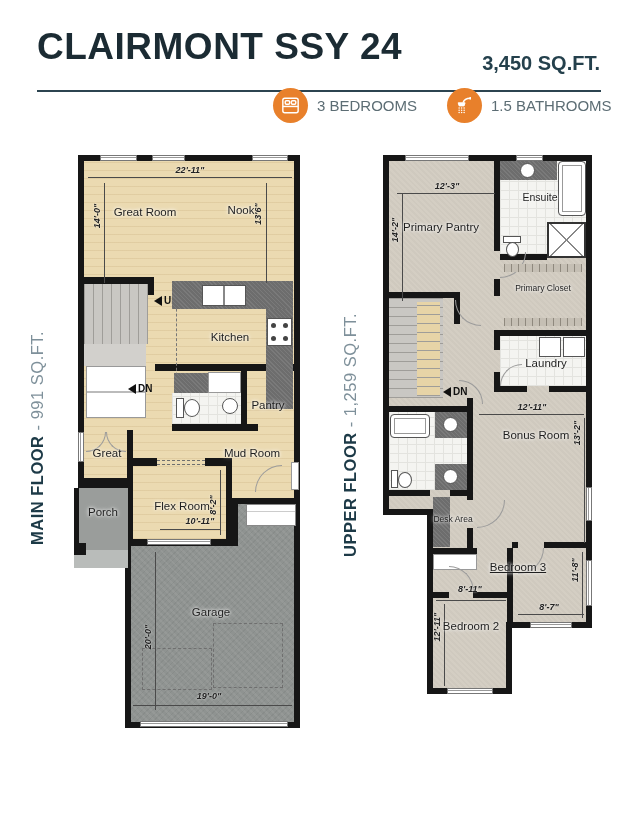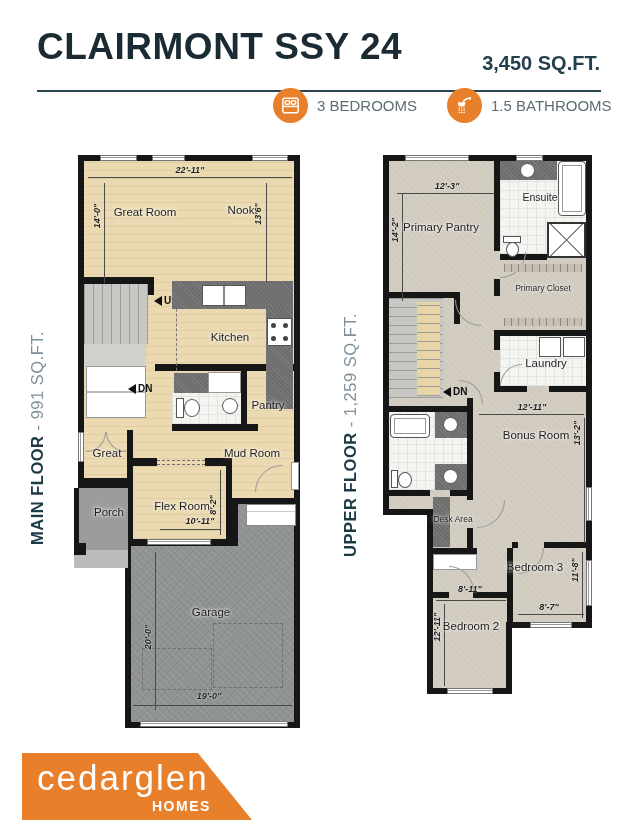--- a/index.html
+++ b/index.html
@@ -169,21 +169,21 @@
     <div class="dline" style="left:155px;top:552px;width:1px;height:158px;"></div>
     <div class="dline" style="left:133px;top:705px;width:159px;height:1px;"></div>
 
     <span class="lbl" style="left:145px;top:212px;">Great Room</span>
     <span class="lbl" style="left:241px;top:210px;">Nook</span>
     <span class="lbl" style="left:230px;top:337px;">Kitchen</span>
     <span class="lbl" style="left:268px;top:405px;">Pantry</span>
     <span class="lbl" style="left:252px;top:453px;">Mud Room</span>
     <span class="lbl" style="left:107px;top:453px;">Great</span>
     <span class="lbl" style="left:182px;top:506px;">Flex Room</span>
-    <span class="lbl" style="left:109px;top:512px;">Porch</span>
+    <span class="lbl" style="left:103px;top:512px;">Porch</span>
     <span class="lbl" style="left:211px;top:612px;">Garage</span>
 
     <span class="dim" style="left:190px;top:170px;">22'-11"</span>
     <span class="dimv" style="left:97px;top:216px;">14'-0"</span>
     <span class="dimv" style="left:258px;top:214px;">13'6"</span>
     <span class="dim" style="left:200px;top:521px;">10'-11"</span>
     <span class="dimv" style="left:213px;top:505px;">8'-2"</span>
     <span class="dimv" style="left:148px;top:637px;">20'-0"</span>
     <span class="dim" style="left:209px;top:696px;">19'-0"</span>
   </div>
@@ -274,31 +274,27 @@
     <div class="dline" style="left:518px;top:614px;width:66px;height:1px;"></div>
     <div class="dline" style="left:436px;top:600px;width:70px;height:1px;"></div>
     <div class="dline" style="left:444px;top:604px;width:1px;height:82px;"></div>
 
     <span class="lbl" style="left:441px;top:227px;">Primary Pantry</span>
     <span class="lbl" style="left:540px;top:197px;font-size:10.5px;">Ensuite</span>
     <span class="lbl sm" style="left:543px;top:288px;">Primary Closet</span>
     <span class="lbl" style="left:546px;top:363px;">Laundry</span>
     <span class="lbl" style="left:536px;top:435px;">Bonus Room</span>
     <span class="lbl sm" style="left:453px;top:519px;">Desk Area</span>
-    <span class="lbl" style="left:535px;top:567px;">Bedroom 3</span>
+    <span class="lbl" style="left:518px;top:567px;text-decoration:underline;">Bedroom 3</span>
     <span class="lbl" style="left:471px;top:626px;">Bedroom 2</span>
 
     <span class="dim" style="left:447px;top:186px;">12'-3"</span>
     <span class="dimv" style="left:395px;top:230px;">14'-2"</span>
     <span class="dim" style="left:532px;top:407px;">12'-11"</span>
     <span class="dimv" style="left:577px;top:433px;">13'-2"</span>
     <span class="dimv" style="left:575px;top:570px;">11'-8"</span>
     <span class="dim" style="left:549px;top:607px;">8'-7"</span>
     <span class="dim" style="left:470px;top:589px;">8'-11"</span>
     <span class="dimv" style="left:437px;top:627px;">12'-11"</span>
   </div>
 
-  <div class="logo">
-    <div class="brand">cedarglen</div>
-    <div class="word">HOMES</div>
-  </div>
 
 </div>
 
 </body></html>

